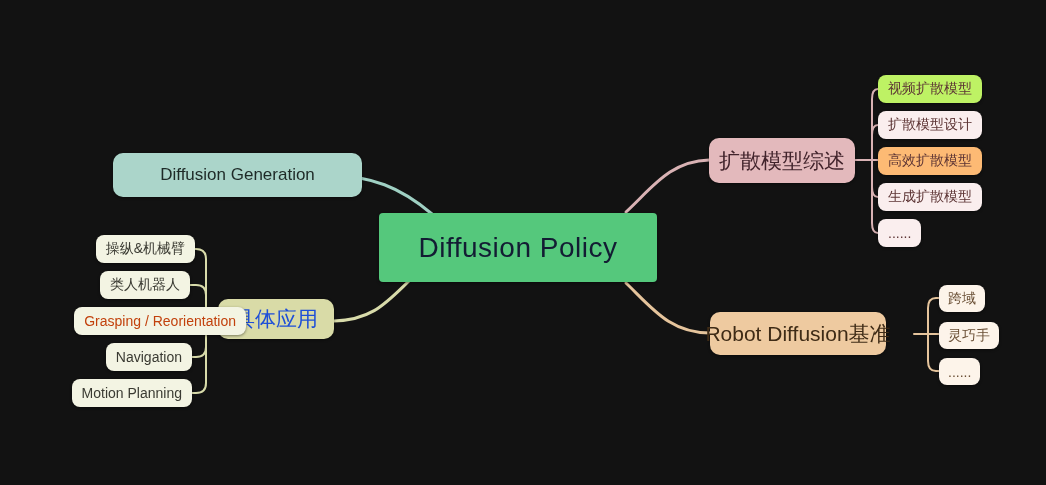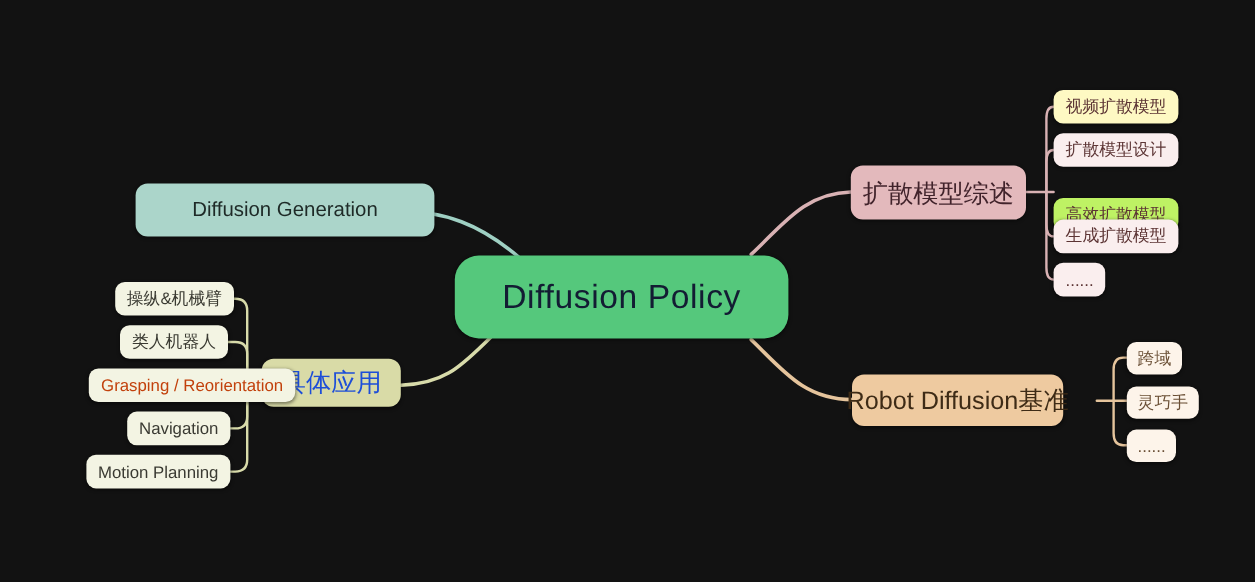--- a/index.html
+++ b/index.html
@@ -25,21 +25,21 @@
     display:flex;
     align-items:center;
     justify-content:center;
     box-sizing:border-box;
     white-space:nowrap;
     border-radius:10px;
     box-shadow:0 1px 3px rgba(0,0,0,0.45);
     cursor:default;
   }
   .node.root{
-    border-radius:20px;
+    border-radius:4px;
     font-size:28px;
     font-weight:500;
     letter-spacing:0.5px;
   }
   .node.branch{font-size:21px;font-weight:400;}
   .node.branch-en{font-size:17px;}
   .node.child{
     height:28px;
     border-radius:8px;
     font-size:14px;
@@ -89,23 +89,23 @@
   <div class="node branch" style="left: 218px; top: 299px; width: 116px; height: 40px; background: rgb(217, 219, 167); color: #1d4ed8;">具体应用</div>
 
   <div class="node child" style="right: 851px; top: 235px; background: rgb(243, 244, 227); color: rgb(58, 58, 50);">操纵&amp;机械臂</div>
   <div class="node child" style="right: 856px; top: 271px; background: rgb(243, 244, 227); color: rgb(58, 58, 50);">类人机器人</div>
   <div class="node child" style="right: 800px; top: 307px; background: rgb(243, 244, 227); color: #c2410c;">Grasping / Reorientation</div>
   <div class="node child" style="right: 854px; top: 343px; background: rgb(243, 244, 227); color: rgb(58, 58, 50);">Navigation</div>
   <div class="node child" style="right: 854px; top: 379px; background: rgb(243, 244, 227); color: rgb(58, 58, 50);">Motion Planning</div>
 
   <div class="node branch" style="left: 709px; top: 138px; width: 146px; height: 45px; background: rgb(227, 185, 188); color: rgb(65, 35, 43);">扩散模型综述</div>
 
-  <div class="node child" style="left: 878px; top: 75px; background: #fef9c3; color: rgb(92, 52, 52);">视频扩散模型</div>
+  <div class="node child" style="left: 878px; top: 75px; background: #bef264; color: rgb(92, 52, 52);">视频扩散模型</div>
   <div class="node child" style="left: 878px; top: 111px; background: rgb(250, 238, 238); color: rgb(92, 52, 52);">扩散模型设计</div>
-  <div class="node child" style="left: 878px; top: 147px; background: #bef264; color: rgb(92, 52, 52); margin-top: 18px;">高效扩散模型</div>
+  <div class="node child" style="left: 878px; top: 147px; background: #fdba74; color: rgb(92, 52, 52);">高效扩散模型</div>
   <div class="node child" style="left: 878px; top: 183px; background: rgb(250, 238, 238); color: rgb(92, 52, 52);">生成扩散模型</div>
   <div class="node child" style="left: 878px; top: 219px; background: rgb(250, 238, 238); color: rgb(92, 52, 52);">......</div>
 
   <div class="node branch" style="left: 710px; top: 312px; width: 176px; height: 43px; background: rgb(238, 202, 160); color: rgb(62, 43, 22);">Robot Diffusion基准</div>
 
   <div class="node child child-sm" style="left: 939px; top: 285px; background: rgb(253, 244, 234); color: rgb(106, 79, 53);">跨域</div>
   <div class="node child child-sm" style="left: 939px; top: 322px; background: rgb(253, 244, 234); color: rgb(106, 79, 53);">灵巧手</div>
   <div class="node child child-sm" style="left: 939px; top: 358px; background: rgb(253, 244, 234); color: rgb(106, 79, 53);">......</div>
 
 </div>

